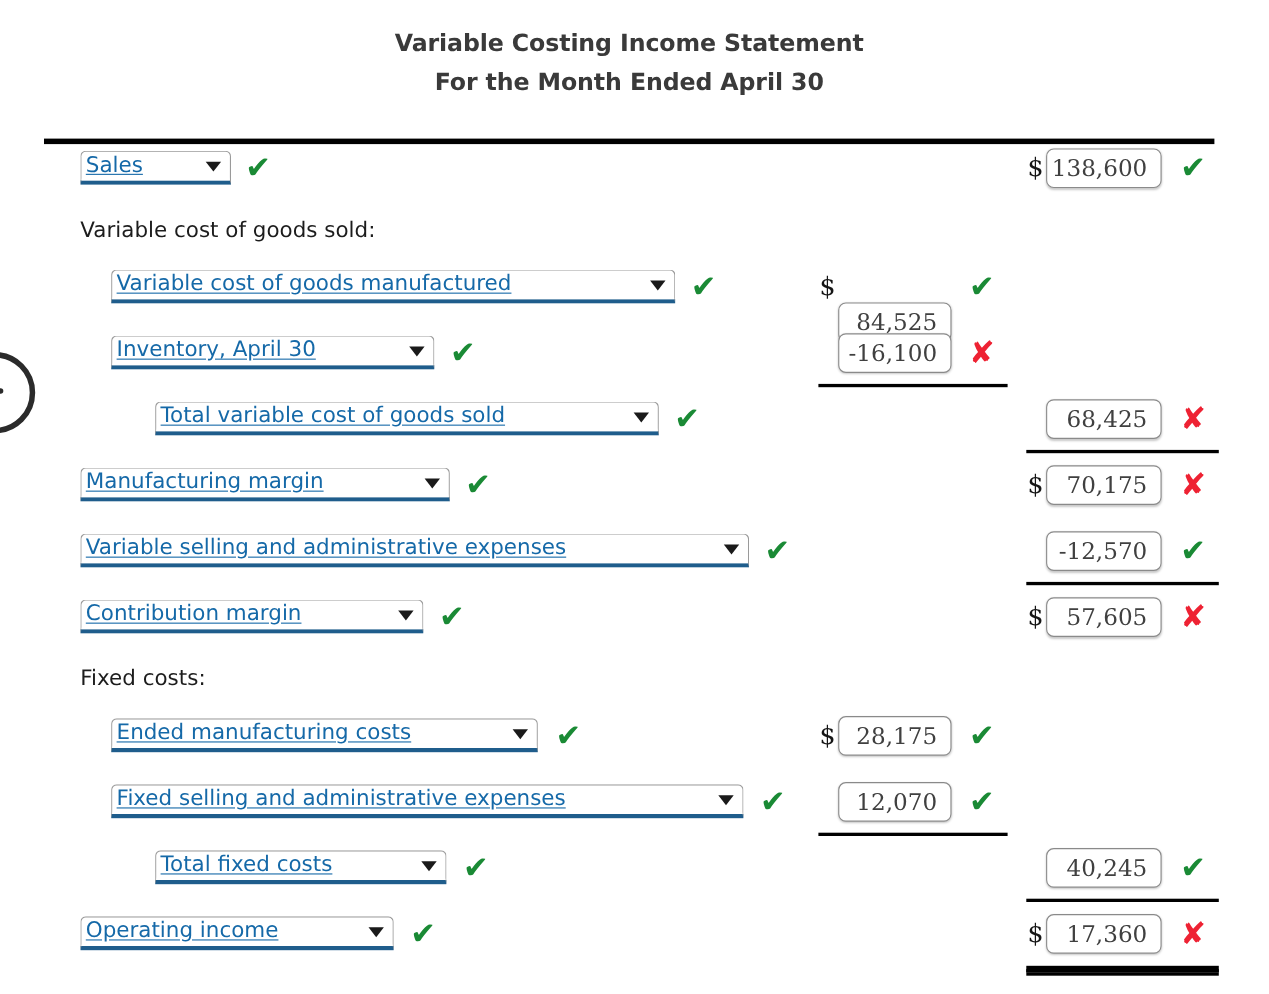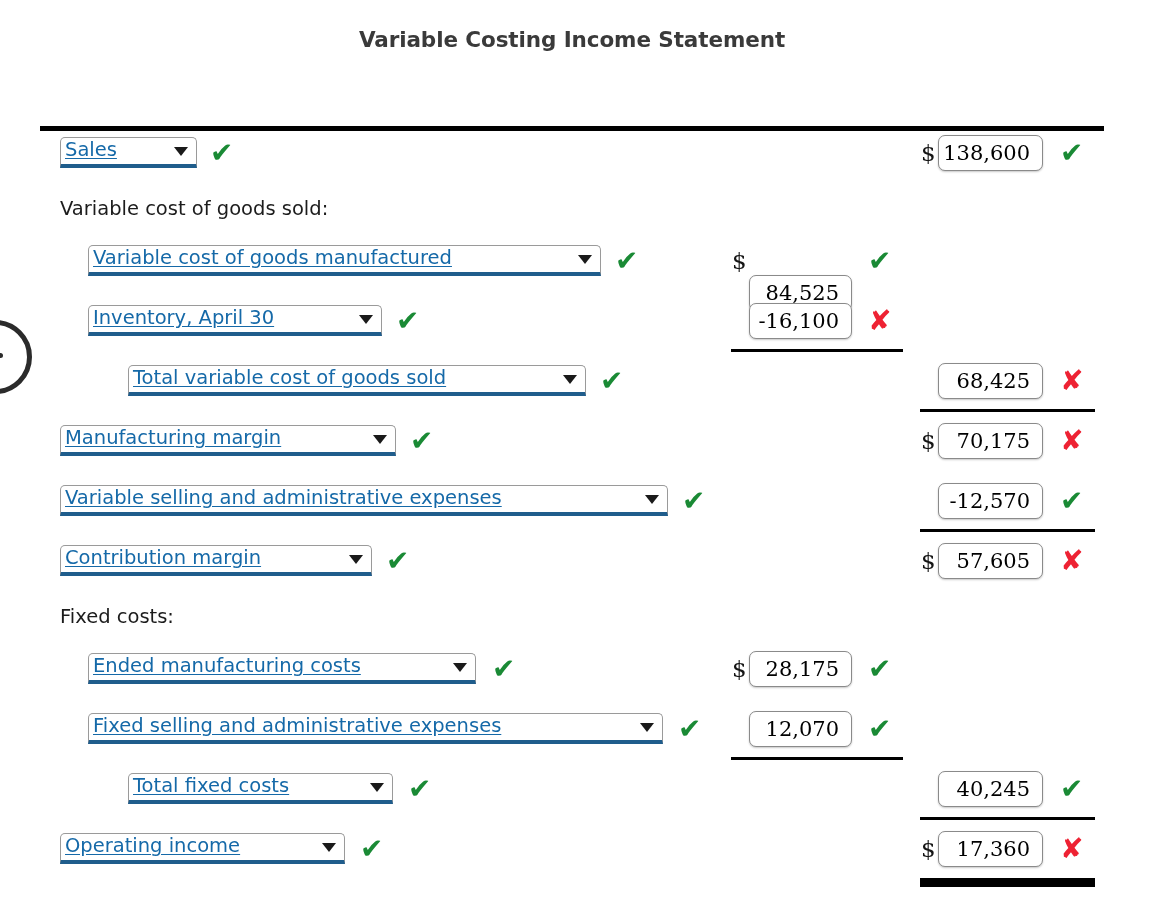--- a/index.html
+++ b/index.html
@@ -48,21 +48,21 @@
     white-space: nowrap;
   }
   .top-rule {
     position: absolute;
     left: 40px; top: 126px;
     width: 1064px; height: 5px;
     background: #000;
   }
 
   
-  .sheet { position: absolute; left: 0; top: 131px; width: 913px; }
+  .sheet { position: absolute; left: 0; top: 131px; width: 913px; padding-left: 13px; }
 
   .row {
     position: relative;
     height: 60px;
   }
 
   
   .plain-label {
     position: absolute;
     font-family: "DejaVu Sans", sans-serif;
@@ -116,21 +116,21 @@
     background: #ffffff;
     border: 1.6px solid #8a8a8a;
     border-radius: 7px;
     box-shadow: 0 1px 2px rgba(0,0,0,.22);
     display: flex;
     align-items: center;
     justify-content: flex-end;
     padding-right: 12px;
     font-family: "DejaVu Serif", serif;
     font-size: 21px;
-    color: #000000;
+    color: #404040;
     cursor: text;
   }
   .dollar {
     position: absolute;
     top: 9px;
     font-family: "DejaVu Serif", serif;
     font-size: 23px;
     color: #151515;
   }
 
@@ -167,20 +167,21 @@
   }
 </style>
 </head>
 <body>
 
 <div class="edge-circle"></div>
 <div class="edge-dot"></div>
 
 <div class="header">
   <div class="hline">Variable Costing Income Statement</div>
+  <div class="hline">For the Month Ended April 30</div>
 </div>
 <div class="top-rule"></div>
 
 <div class="sheet">
 
   <div class="row">
     <div class="sel" style="left:60px; width:137px;">
       <span class="sel-text">Sales</span>
       <span class="caret"></span>
     </div>

